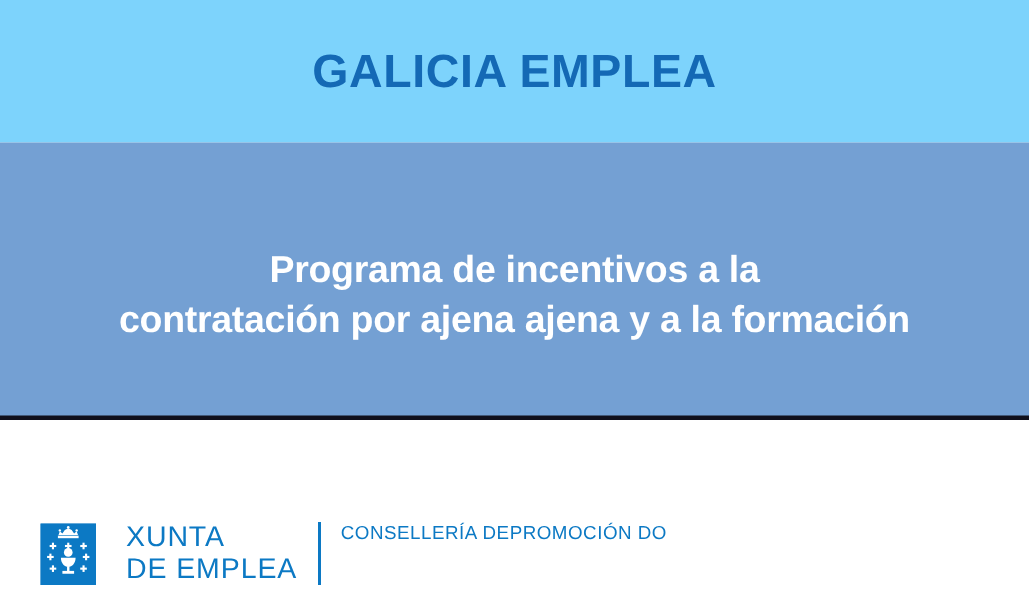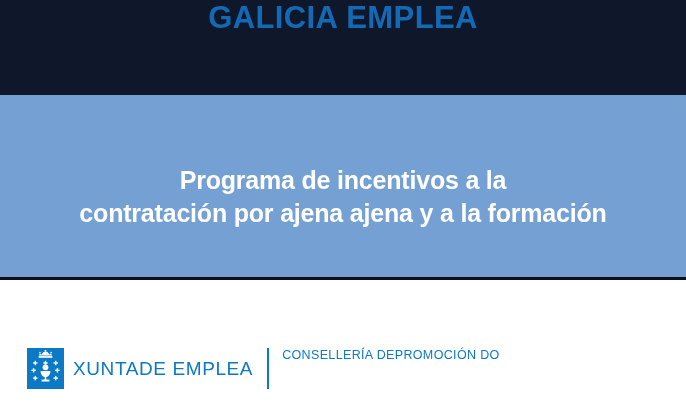--- a/index.html
+++ b/index.html
@@ -11,23 +11,23 @@
     height: 410px;
     background: #ffffff;
     font-family: "Liberation Sans", sans-serif;
     overflow: hidden;
     position: relative;
   }
 
   
   .header {
     height: 95px;
-    background: #0f172a;
-    display: flex;
-    align-items: flex-start;
+    background: #7dd3fc;
+    display: flex;
+    align-items: center;
     justify-content: center;
   }
   .header-title {
     font-family: "Liberation Sans", sans-serif;
     font-weight: bold;
     font-size: 31px;
     letter-spacing: 0.4px;
     color: #1469b5;
     white-space: nowrap;
   }
@@ -88,23 +88,23 @@
     align-items: center;
   }
   .xunta-emblem {
     width: 37px;
     height: 41px;
     background: #0c79c4;
     display: block;
     flex: none;
   }
   .xunta-wordmark {
-    margin-left: 9px;
-    display: flex;
-    flex-direction: row;
+    margin-left: 20px;
+    display: flex;
+    flex-direction: column;
     justify-content: center;
     color: #0c79c4;
   }
   .xunta-wordmark span {
     font-family: "Liberation Sans", sans-serif;
     font-size: 19px;
     line-height: 21px;
     letter-spacing: 0.6px;
     font-weight: normal;
     white-space: nowrap;

